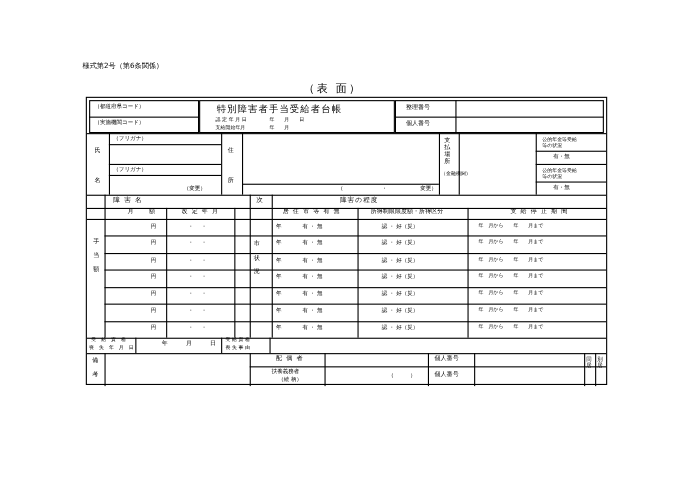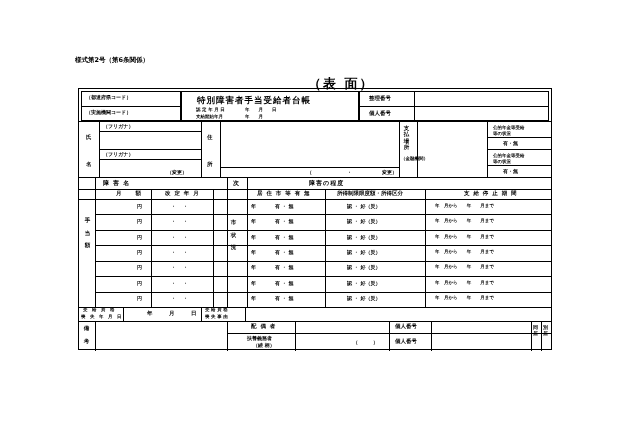--- a/index.html
+++ b/index.html
@@ -1,20 +1,20 @@
 <!DOCTYPE html>
 <html><head>
 <meta charset="utf-8">
 <style>
   html,body{margin:0;padding:0;background:#ffffff;}
   body{width:630px;height:439px;overflow:hidden;font-family:"DejaVu Sans","Liberation Sans",sans-serif;color:#000;}
-  .page{position:relative;width:621px;height:439px;font-weight:bold;}
+  .page{position:relative;width:621px;height:439px;}
   .t{position:absolute;white-space:nowrap;line-height:1;}
   .form-no{left:75px;top:57px;font-size:6.5px;}
-  .hdr-center{left:276px;top:77px;font-size:13px;letter-spacing:2px;margin-left:32px;}
+  .hdr-center{left:276px;top:77px;font-size:10px;letter-spacing:2px;}
   
   .frame{position:absolute;left:78px;top:88px;width:474px;height:262px;border:1px solid #000;box-sizing:border-box;}
   .bx{position:absolute;box-sizing:border-box;border:1px solid #000;}
   .lbl{position:absolute;white-space:nowrap;line-height:1;font-size:5.5px;}
   .s45{font-size:4.5px;}
   .s5{font-size:5px;}
   .s55{font-size:5.5px;}
   .s6{font-size:6px;}
   .s8{font-size:8.5px;letter-spacing:1px;}
   .vline{position:absolute;width:0;border-left:1px solid #000;}

